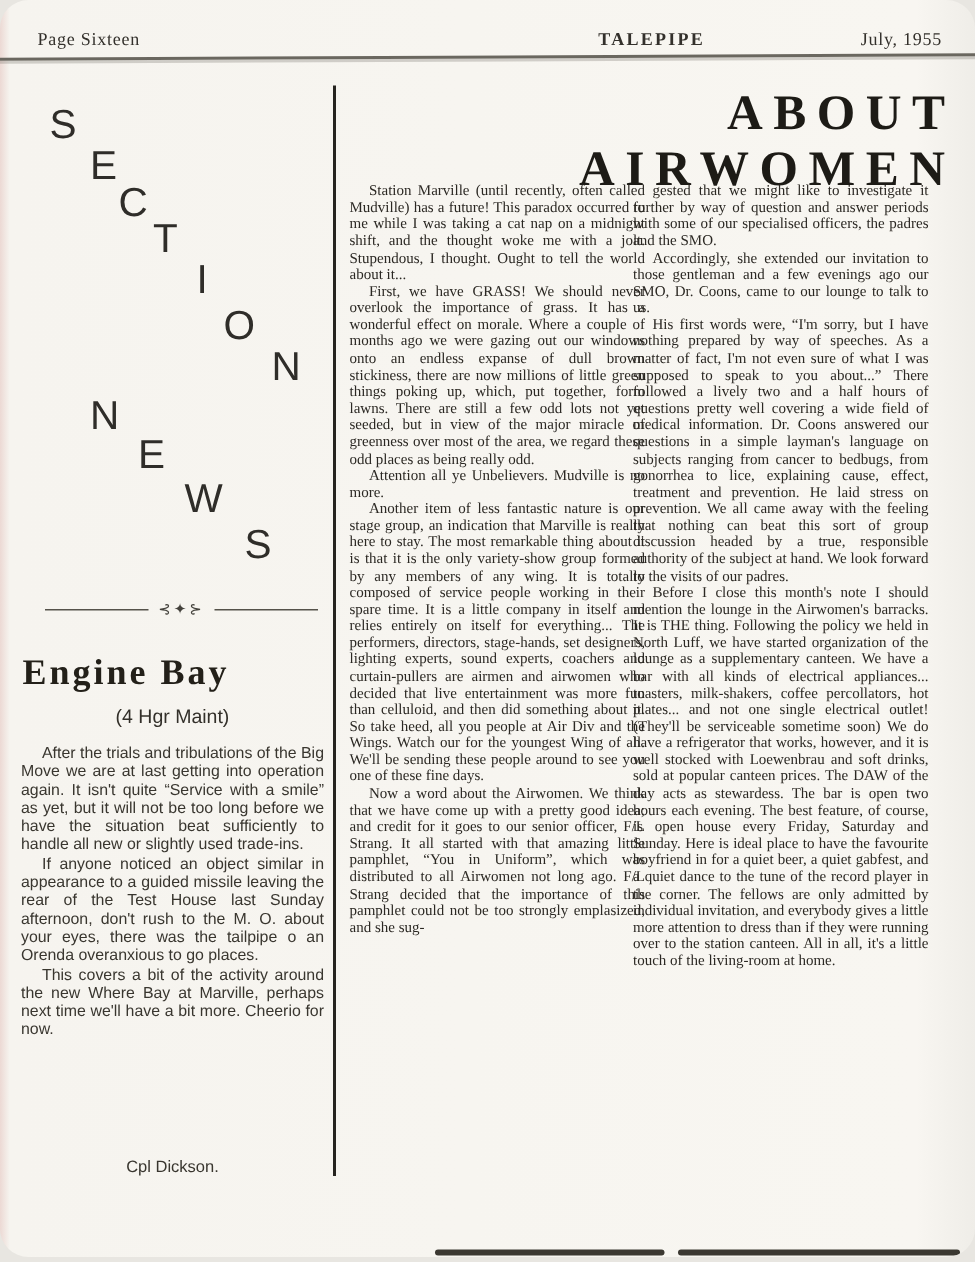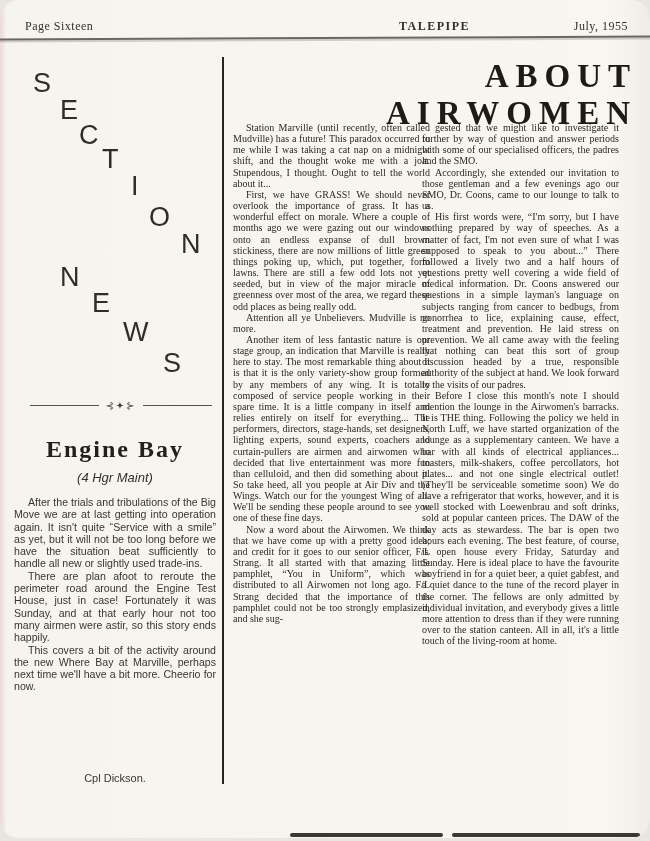--- a/index.html
+++ b/index.html
@@ -23,26 +23,26 @@
   
   .sn-letter{
     position:absolute;font-family:"Liberation Sans", sans-serif;
     font-size:27px;font-weight:400;color:#2f2d29;line-height:1;
   }
   
   .divider{position:absolute;left:30px;top:400px;width:182px;display:flex;align-items:center;color:#55524a;}
   .divider .line{flex:1;height:1px;background:#55524a;}
   .divider .orn{padding:0 6px;font-size:10px;letter-spacing:2px;color:#44423c;}
   .eb-title{
-    position:absolute;left:15px;top:436px;width:200px;text-align:center;
+    position:absolute;left:15px;top:436px;width:200px;text-align:left;
     font-size:24px;font-weight:bold;letter-spacing:2px;color:#232019;
   }
   .eb-sub{
     position:absolute;left:15px;top:470px;width:200px;text-align:center;
-    font-family:"Liberation Sans", sans-serif;font-style:italic;font-size:13px;color:#33302a;
+    font-family:"Liberation Sans", sans-serif;font-size:13px;color:#33302a;
   }
   .left-col{
     position:absolute;left:14px;top:496px;width:202px;
     font-family:"Liberation Sans", sans-serif;
     font-size:10.6px;line-height:12.3px;text-align:justify;color:#39362f;
   }
   .left-col p{margin:0;text-indent:14px;}
   .eb-sig{
     position:absolute;left:15px;top:772px;width:200px;text-align:center;
     font-family:"Liberation Sans", sans-serif;font-size:11px;color:#39362f;
@@ -97,21 +97,21 @@
   <div class="divider">
     <span class="line"></span>
     <span class="orn">⊰✦⊱</span>
     <span class="line"></span>
   </div>
 
   <div class="eb-title">Engine Bay</div>
   <div class="eb-sub">(4 Hgr Maint)</div>
   <div class="left-col">
     <p>After the trials and tribulations of the Big Move we are at last getting into operation again.  It isn't quite “Service with a smile” as yet, but it will not be too long before we have the situation beat sufficiently to handle all new or slightly used trade-ins.</p>
-    <p>There are plan afoot to reroute the perimeter road around the Engine Test House, just in case!  Fortunately it was Sunday, and at that early hour not too many airmen were astir, so this story ends happily.</p>
+    <p>If anyone noticed an object similar in appearance to a guided missile leaving the rear of the Test House last Sunday afternoon, don't rush to the M. O. about your eyes, there was the tailpipe o an Orenda overanxious to go places.</p>
     <p>This covers a bit of the activity around the new Where Bay at Marville, perhaps next time we'll have a bit more.  Cheerio for now.</p>
   </div>
   <div class="eb-sig">Cpl Dickson.</div>
 
   <div class="v-rule"></div>
 
   <div class="aw-title">ABOUT  AIRWOMEN</div>
 
   <div class="col col-mid">
     <p>Station Marville (until recently, often called Mudville) has a future!  This paradox occurred to me while I was taking a cat nap on a midnight shift, and the thought woke me with a jolt. Stupendous, I thought.  Ought to tell the world about it...</p>

